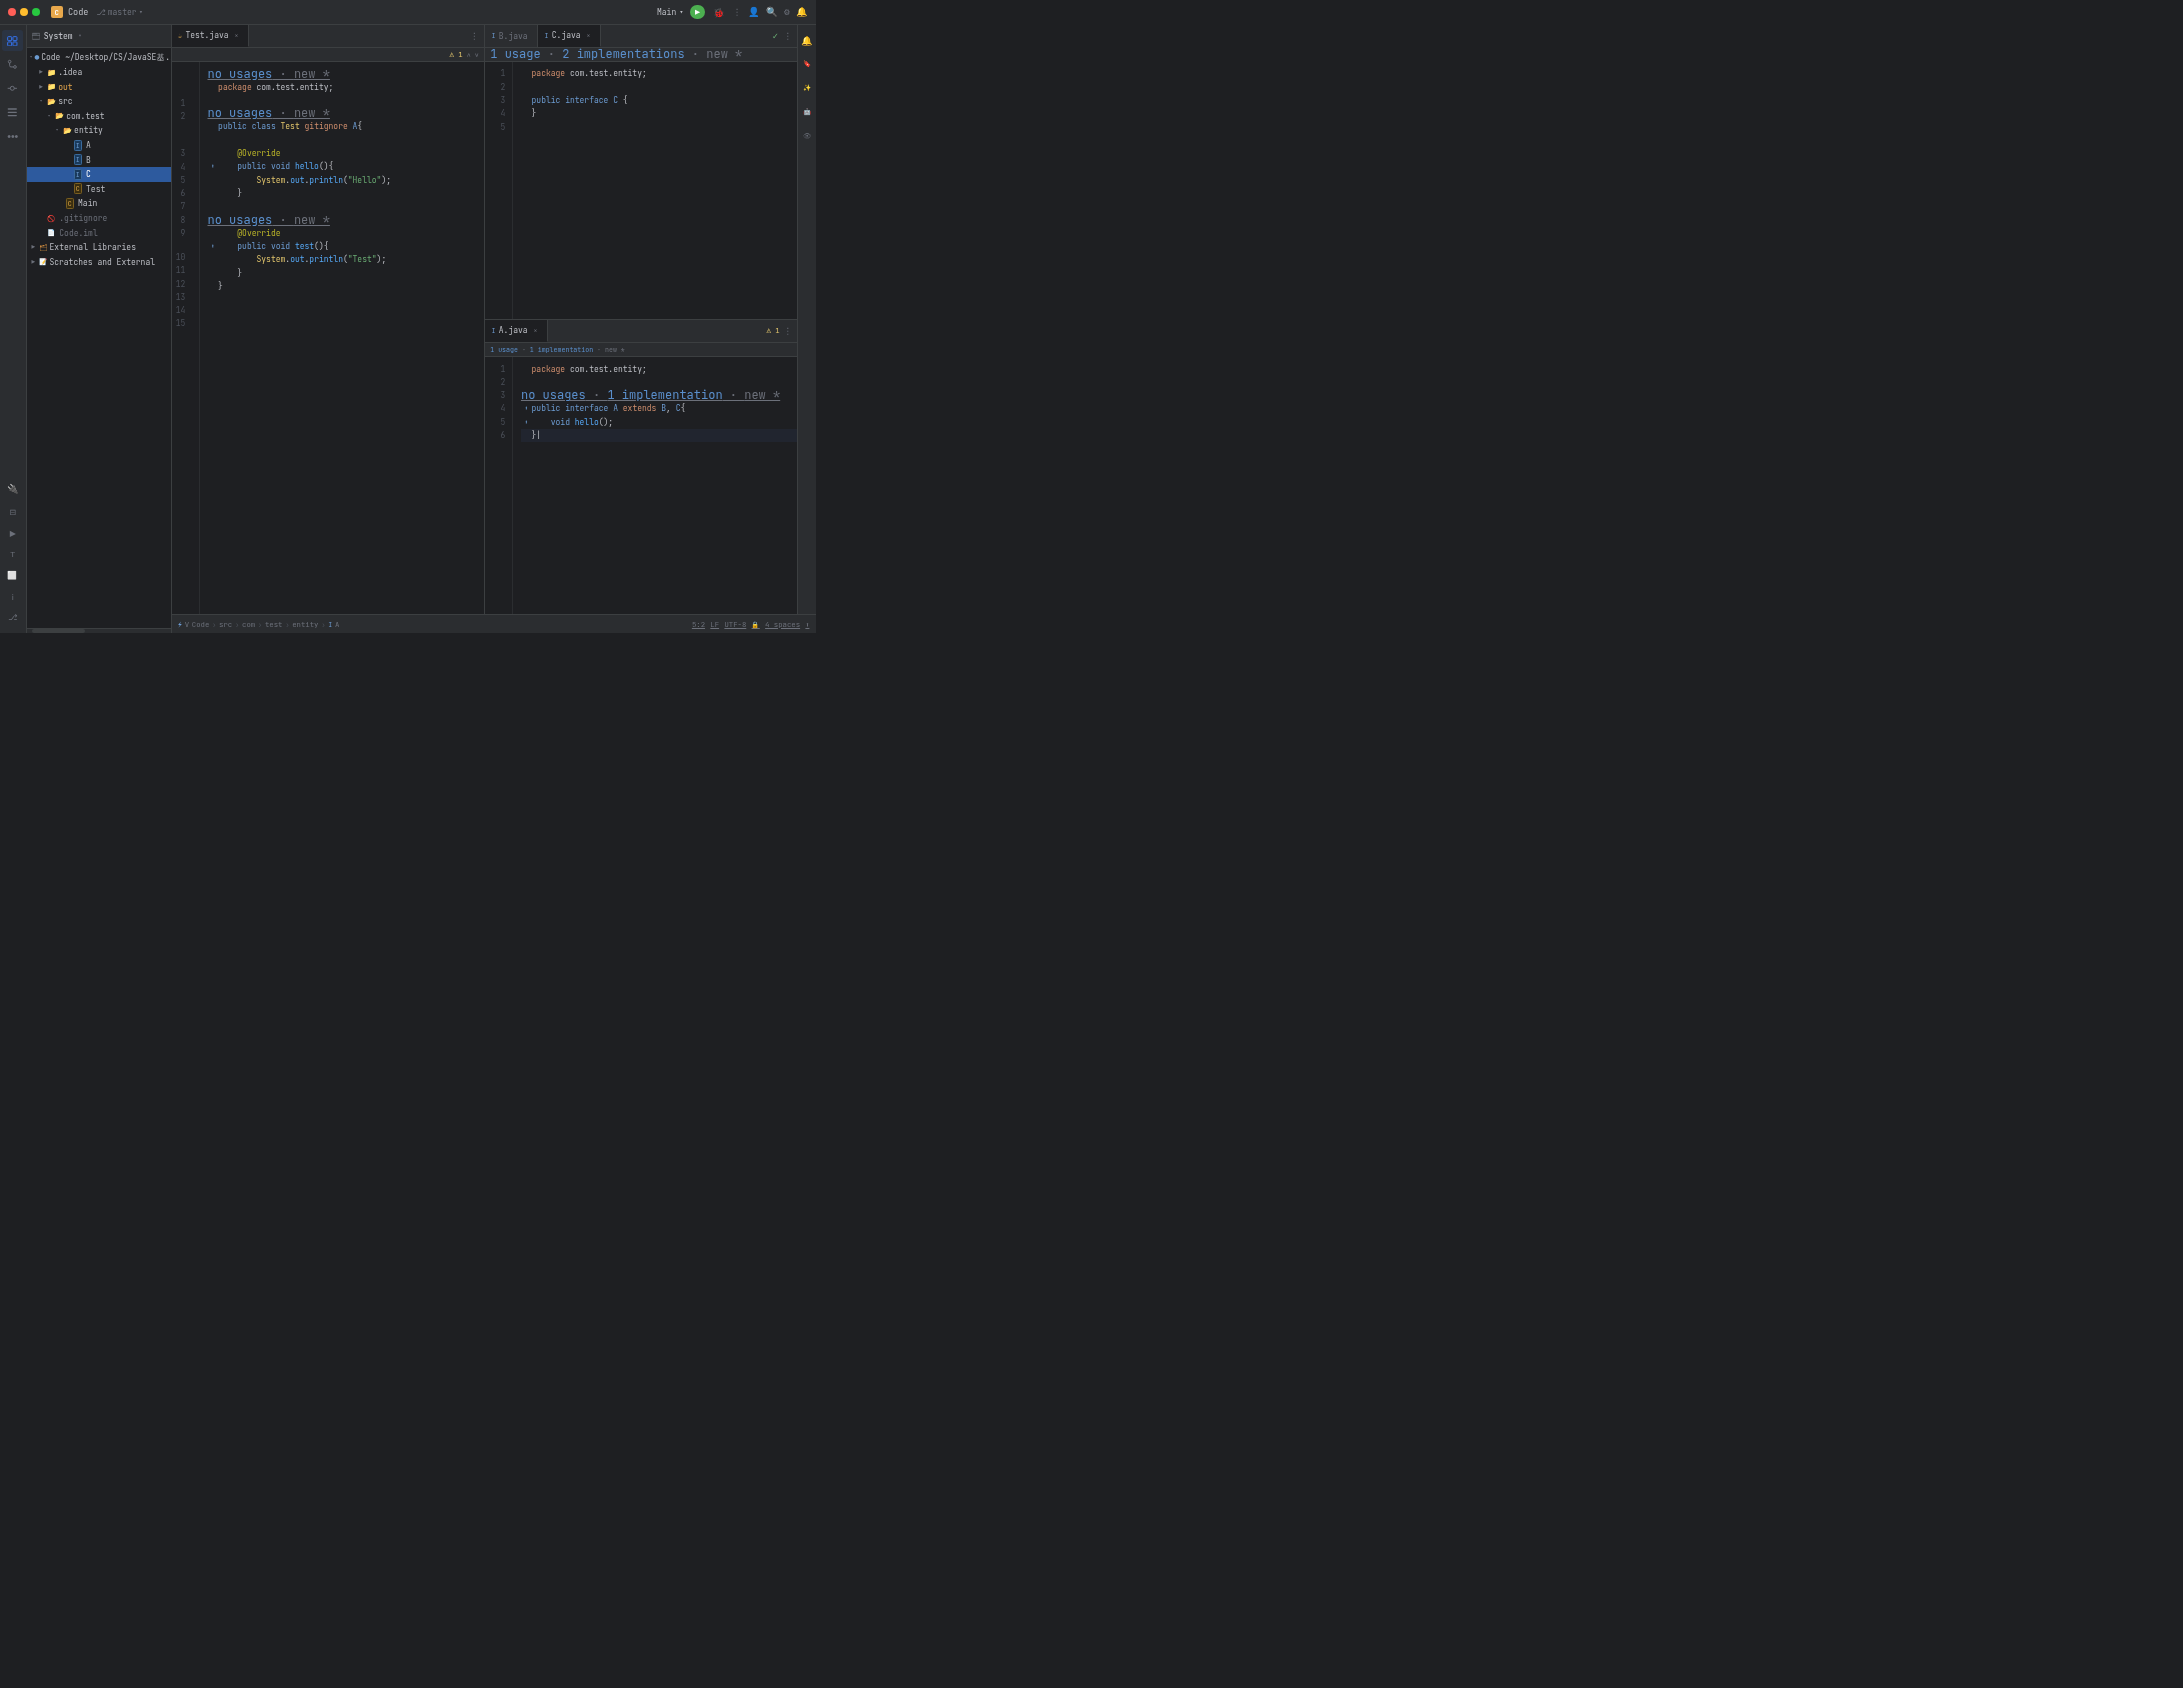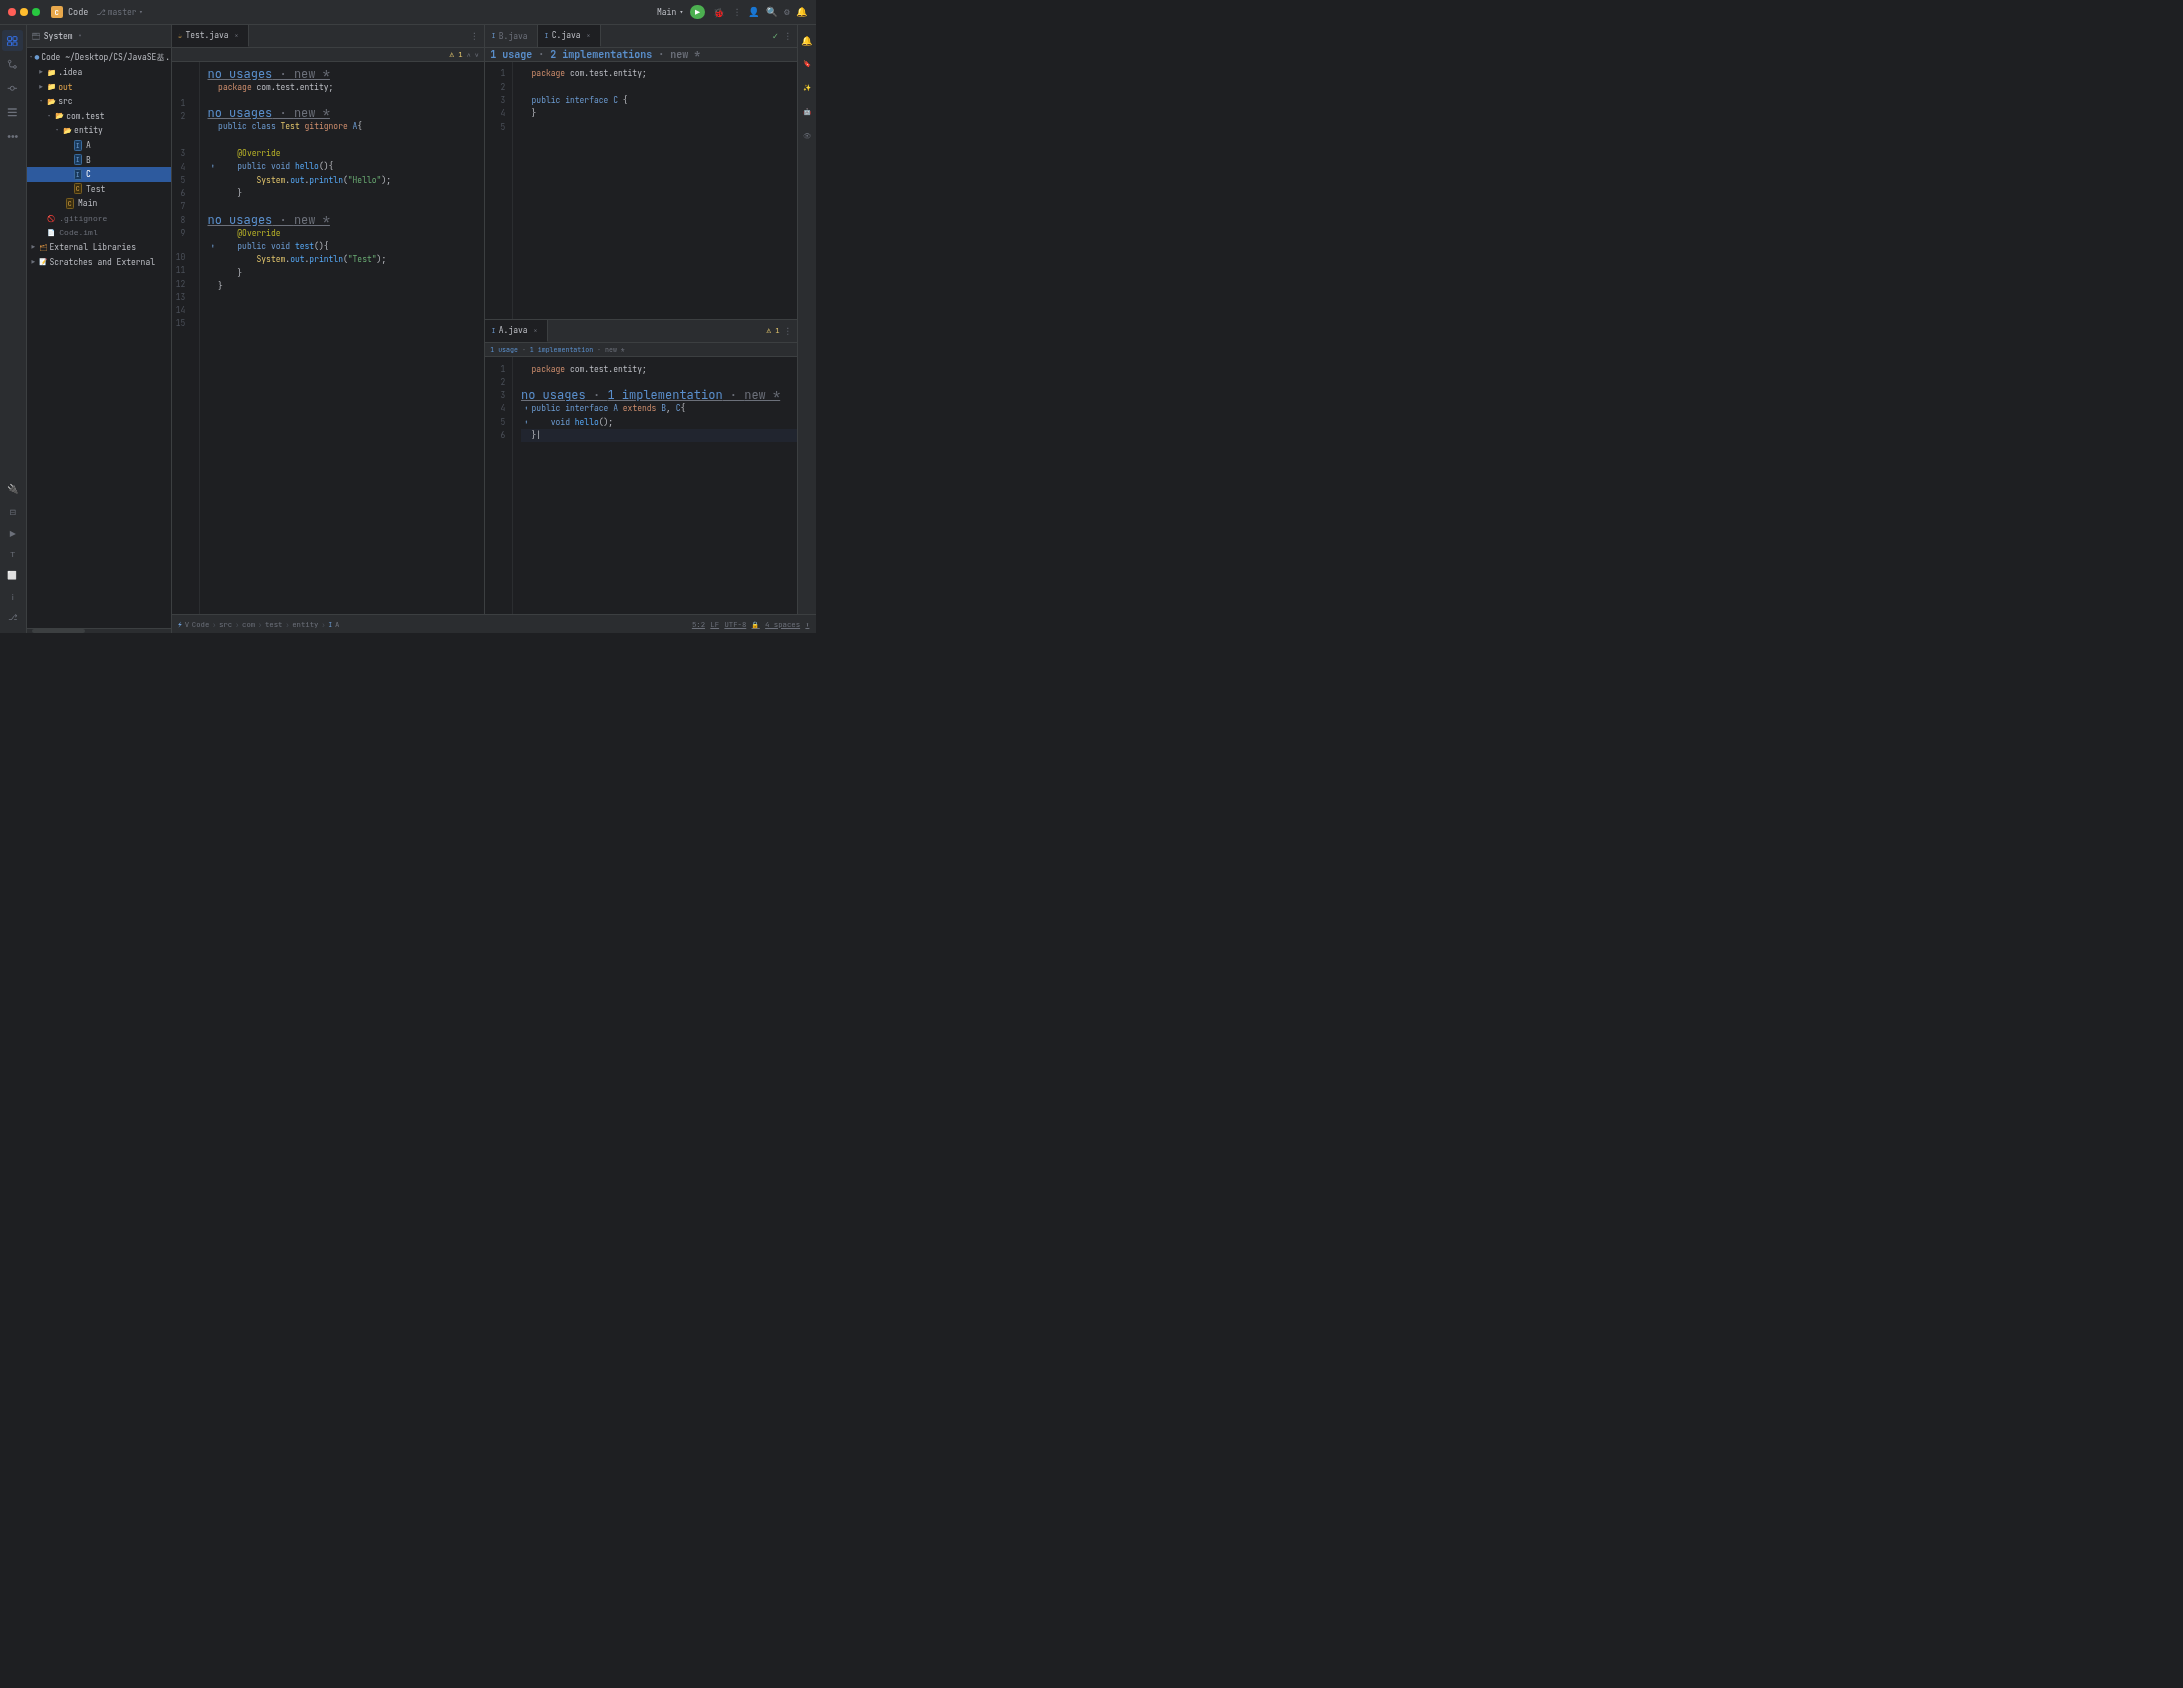--- a/index.html
+++ b/index.html
@@ -178,21 +178,21 @@
       width: 8px;
       height: 8px;
       display: inline-flex;
       align-items: center;
       justify-content: center;
       font-size: 6px;
       color: #6c707a;
     }
     .tree-label { color: #bcbec4; font-size: 8px; }
     .tree-label.selected-text { color: #ffffff; }
-    .tree-label.dimmed { color: #6c707a; font-family: Liberation Mono, monospace; }
+    .tree-label.dimmed { color: #6c707a; }
 
     
     .editor-area {
       flex: 1;
       display: flex;
       flex-direction: column;
       background: #1e1f22;
       overflow: hidden;
     }
 
@@ -751,21 +751,21 @@
               <span>C.java</span>
               <span class="tab-close">×</span>
             </div>
             <div style="margin-left:auto;display:flex;align-items:center;gap:5.3px;padding:0 5.3px;">
               <span class="checkmark">✓</span>
               <span style="color:#6c707a;">⋮</span>
             </div>
           </div>
 
           <div style="height:14.6px;background:#2b2d30;border-bottom:0.7px solid #3c3f41;display:flex;align-items:center;padding:0 5.3px;">
-            <span style="font-size:10px;color:#6c707a;font-weight:bold;"><span style="color:#5a8fcc;cursor:pointer;">1 usage</span> · <span style="color:#5a8fcc;cursor:pointer;">2 implementations</span> · <span style="color:#6c707a;">new *</span></span>
+            <span style="font-size:12px;color:#6c707a;"><span style="color:#5a8fcc;cursor:pointer;">1 usage</span> · <span style="color:#5a8fcc;cursor:pointer;">2 implementations</span> · <span style="color:#6c707a;">new *</span></span>
           </div>
 
           <div class="code-editor scrollbar-thin">
             <div class="line-numbers" style="padding-top:5.3px;">
               <div>1</div>
               <div>2</div>
               <div>3</div>
               <div>4</div>
               <div>5</div>
             </div>

